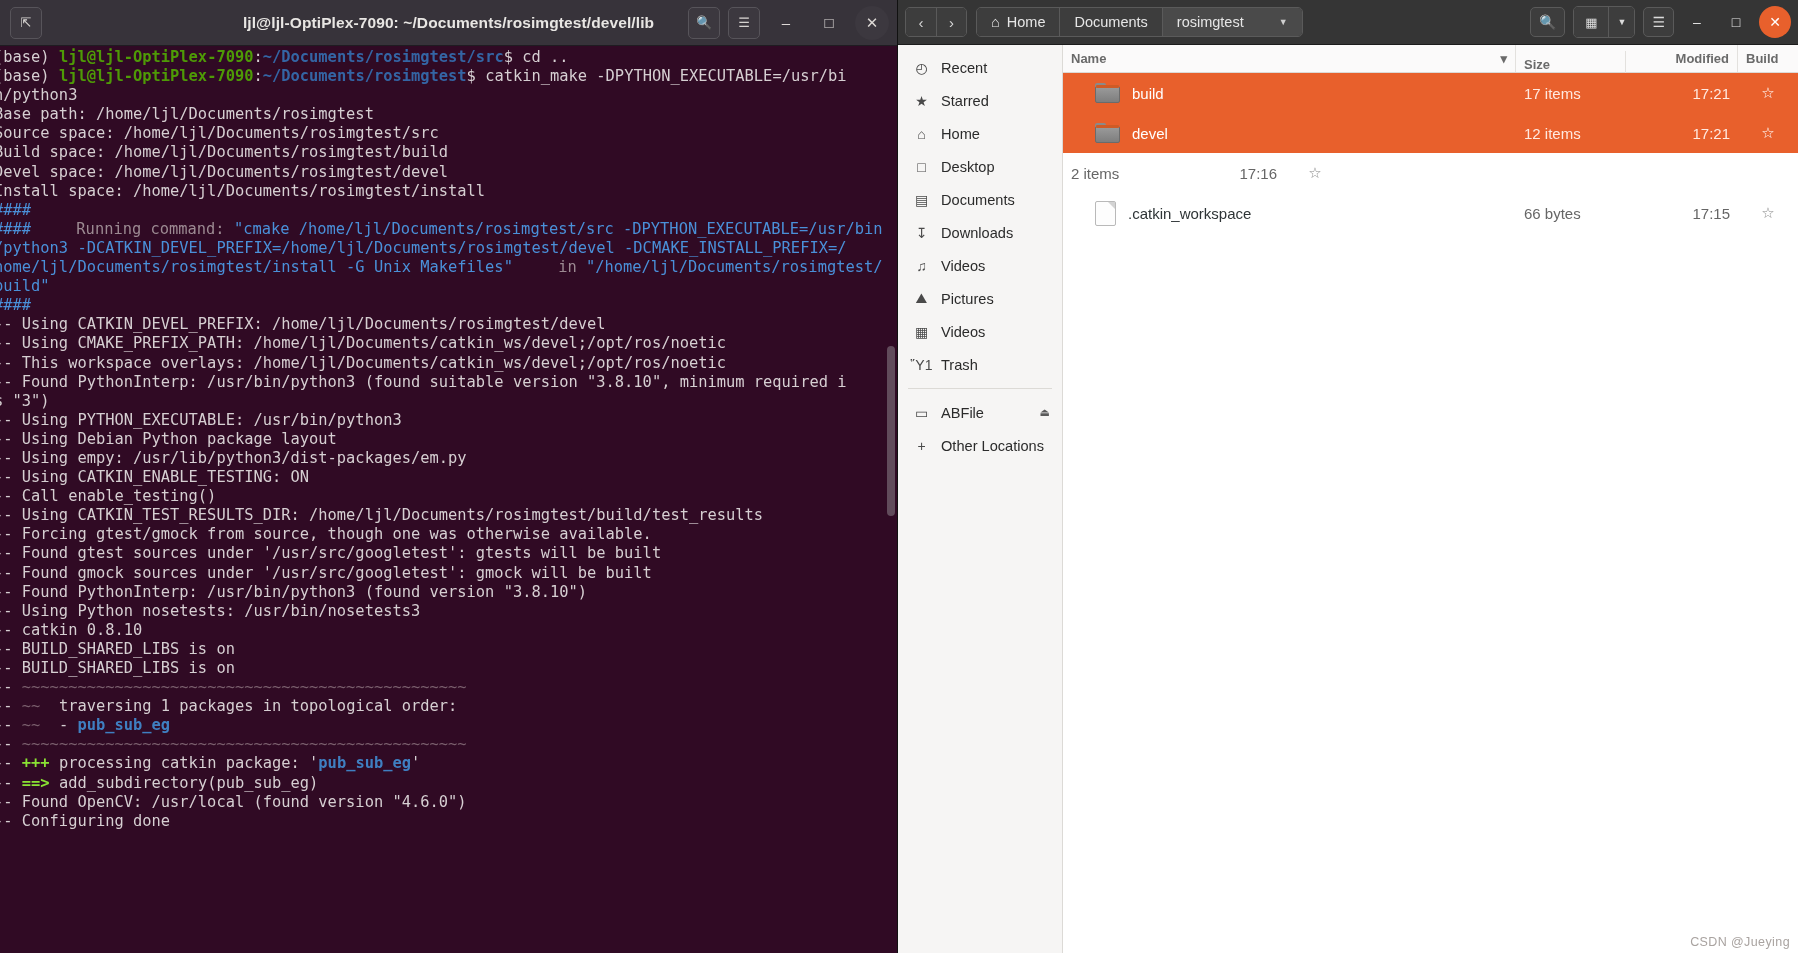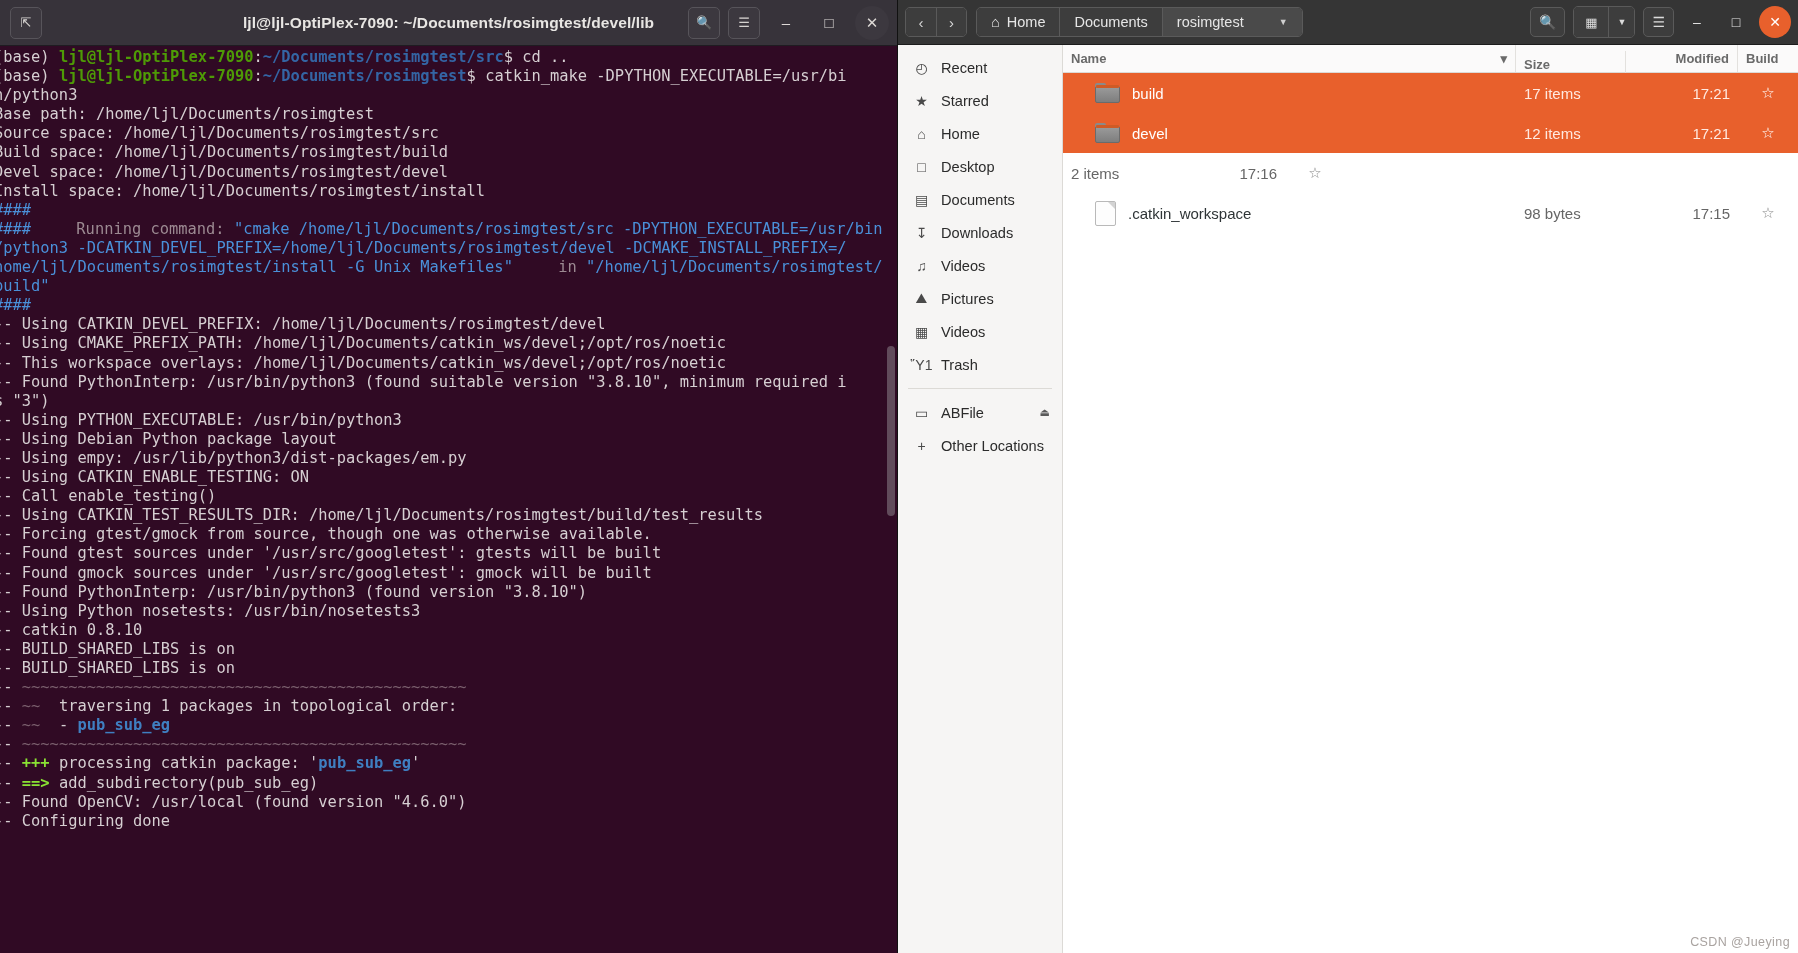--- a/index.html
+++ b/index.html
@@ -343,21 +343,21 @@
             <div class="row">
               <div class="r-size">2 items</div>
               <div class="r-mod">17:16</div>
               <div class="r-star">☆</div>
             </div>
             <div class="row">
               <div class="r-name">
                 <span class="file-ic"></span>
                 <span>.catkin_workspace</span>
               </div>
-              <div class="r-size">98 bytes</div>
+              <div class="r-size">66 bytes</div>
               <div class="r-mod">17:15</div>
               <div class="r-star">☆</div>
             </div>
           </div>
       </div>
     </div>
 
     <div class="watermark">CSDN @Jueying</div>
   </div>
 

